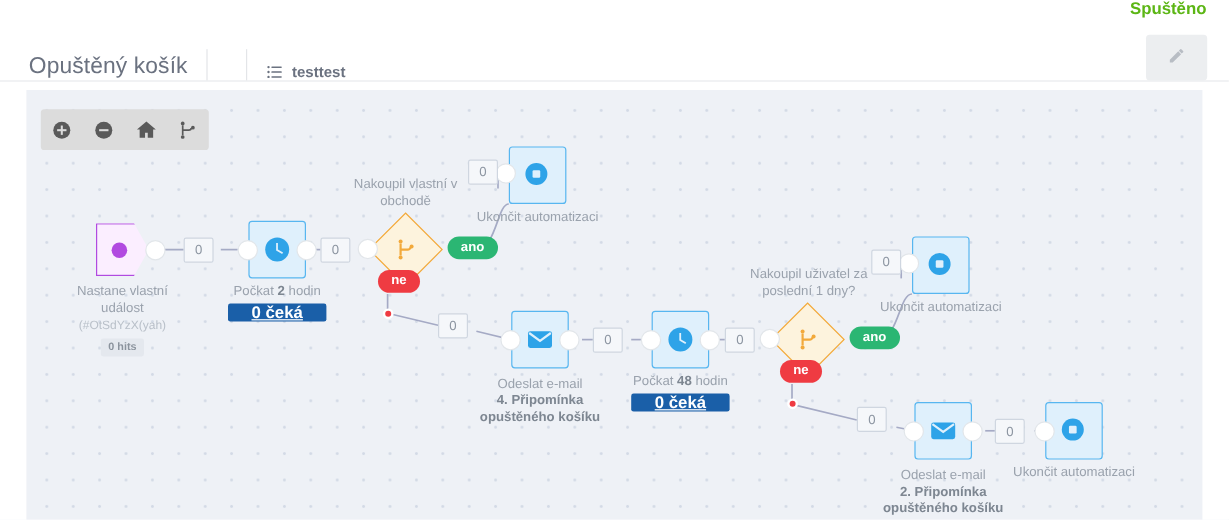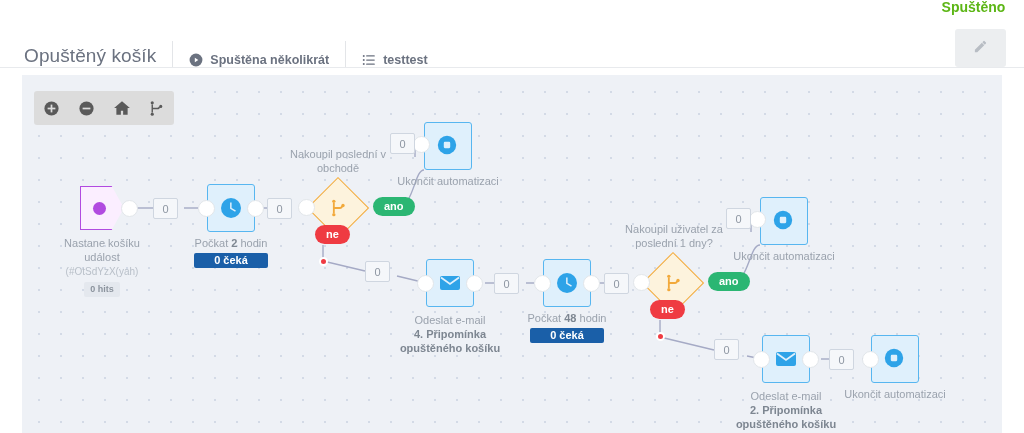--- a/index.html
+++ b/index.html
@@ -202,26 +202,27 @@
     white-space: nowrap;
     pointer-events: none;
   }
   .nlabel .strong { color: #7d8691; font-weight: bold; }
   .nlabel .tiny { font-size: 10px; color: #b9c0c9; }
 
   .badge-wait {
     display: inline-block;
     background: #1a5fa8;
     color: #ffffff;
-    font-size: 11px;
+    font-size: 14px;
     font-weight: bold;
     border-radius: 2px;
     padding: 2px 20px;
     margin-top: 3px;
     line-height: 11px;
+    text-decoration: underline;
   }
   .badge-hits {
     display: inline-block;
     background: #e4e8ee;
     color: #8b939d;
     font-size: 9px;
     font-weight: bold;
     border-radius: 2px;
     padding: 2px 6px;
     margin-top: 3px;
@@ -254,29 +255,20 @@
   .tdot.red   { background: #ef3b42; border: 2px solid #ffffff; }
 </style>
 </head>
 <body>
 
 <div id="header">
   <div id="page-title">Opuštěný košík</div>
 
   <div class="hdr-sep"></div>
 
-  <div class="hdr-meta">
-    <span class="ico">
-      <svg width="14" height="14" viewBox="0 0 24 24" fill="#6b7280">
-          <circle cx="12" cy="12" r="11"></circle>
-          <path d="M10 8l6 4-6 4z" fill="#ffffff"></path>
-        </svg>
-    </span>
-    <span>Spuštěna několikrát</span>
-  </div>
 
   <div class="hdr-sep"></div>
 
   <div class="hdr-meta">
     <span class="ico">
       <svg width="14" height="14" viewBox="0 0 24 24" fill="#6b7280">
         <circle cx="3" cy="5" r="1.7"></circle>
           <rect x="7" y="4" width="15" height="2.2" rx="1"></rect>
         <circle cx="3" cy="12" r="1.7"></circle>
           <rect x="7" y="11" width="15" height="2.2" rx="1"></rect>
@@ -376,21 +368,21 @@
     <div class="chip" style="left:704px;top:133px">0</div>
     <div class="chip" style="left:692px;top:264px">0</div>
     <div class="chip" style="left:807px;top:274px">0</div>
 
     <div class="node" style="left:58px;top:111px">
       <div class="trigger">
         <div class="dot"></div>
       </div>
       <div class="port out" style="right:-14px;top:14px"></div>
       <div class="nlabel" style="left:-38px;top:50px;width:120px">
-        <span>Nastane košíku</span><br>
+        <span>Nastane vlastní</span><br>
         <span>událost</span><br>
         <span class="tiny">(#OtSdYzX(yah)</span><br>
         <span class="badge-hits">0 hits</span>
       </div>
     </div>
 
     <div class="node" style="left:185px;top:109px">
       <div class="sq">
         <span class="glyph">
           <svg width="24" height="24" viewBox="0 0 24 24" fill="#2ea3e8">
@@ -416,21 +408,21 @@
             <circle cx="7" cy="20" r="2" fill="#f2a93b" stroke="none"></circle>
             <circle cx="18" cy="9" r="2" fill="#f2a93b" stroke="none"></circle>
             <path d="M7 6v12M7 12h7c1.4 0 3-1 3-2.6"></path>
           </svg>
         </span>
       </div>
       <div class="port inp" style="left:-11px;top:20px"></div>
       <div class="branch-pill yes" style="left:48px;top:18px">ano</div>
       <div class="branch-pill no" style="left:6px;top:46px">ne</div>
       <div class="nlabel" style="left:-32px;top:-32px;width:122px">
-        <span>Nakoupil poslední v</span><br>
+        <span>Nakoupil vlastní v</span><br>
         <span>obchodě</span>
       </div>
     </div>
     <div class="tdot green" style="left:369px;top:128px"></div>
     <div class="tdot red" style="left:297px;top:182px"></div>
 
     <div class="node" style="left:402px;top:47px">
       <div class="sq">
         <span class="glyph">
           <svg width="22" height="22" viewBox="0 0 24 24" fill="#2ea3e8">

